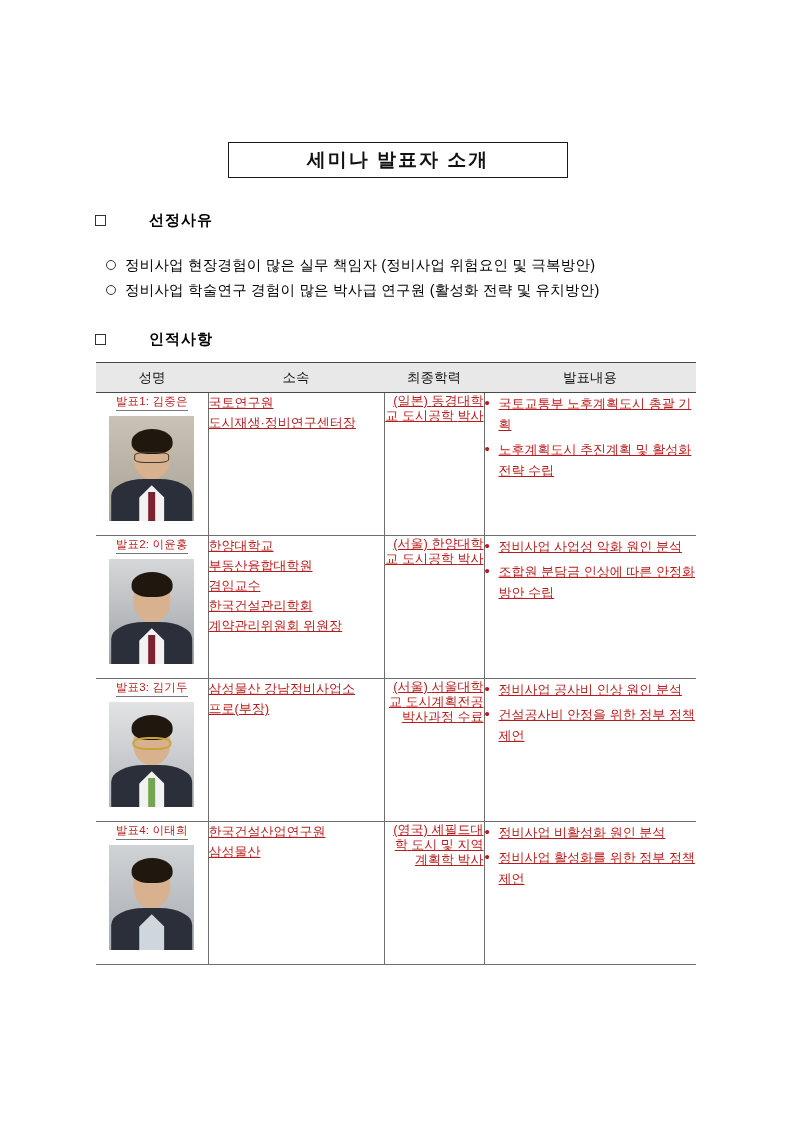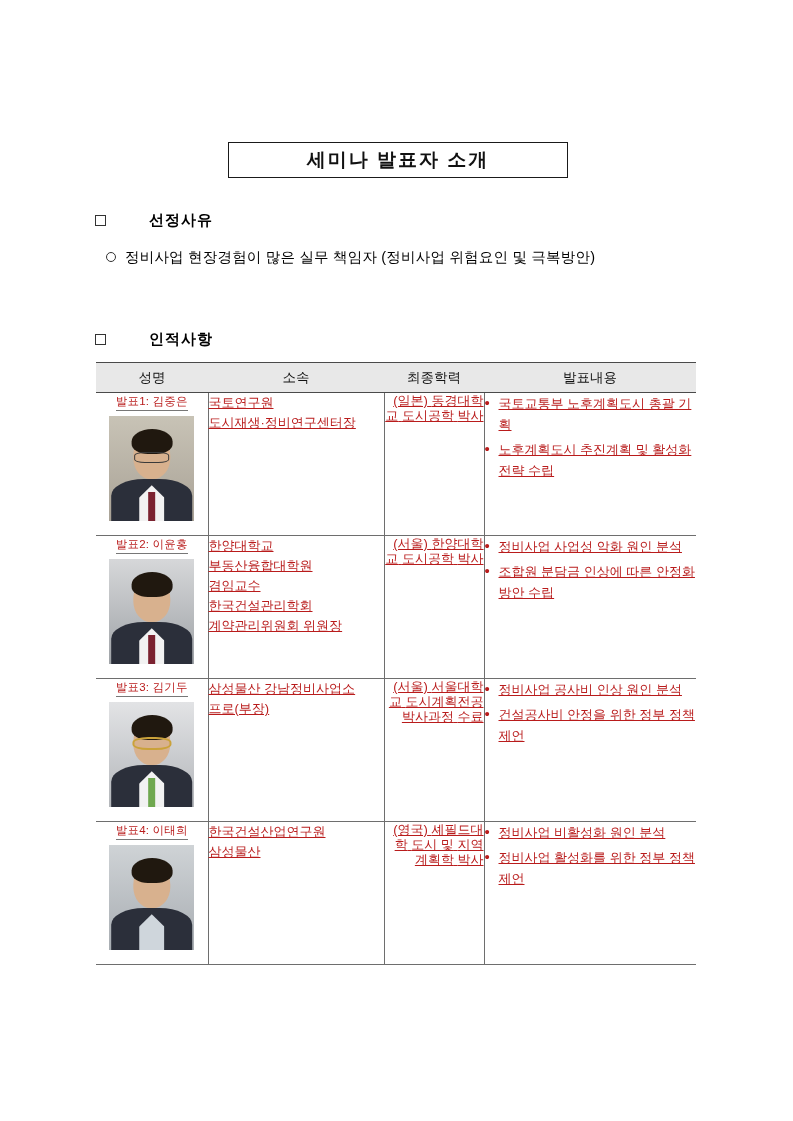--- a/index.html
+++ b/index.html
@@ -63,21 +63,21 @@
     letter-spacing: 1px;
     margin-left: 35px;
   }
   #sec-reason { left: 95px; top: 211px; }
   #sec-profile { left: 95px; top: 330px; }
 
   
   .reason-list {
     position: absolute;
     left: 106px;
-    top: 245px;
+    top: 253px;
     width: 640px;
   }
   .reason-item {
     display: flex;
     align-items: flex-start;
     gap: 9px;
     font-size: 14.5px;
     line-height: 25px;
     letter-spacing: 0.2px;
   }
@@ -277,20 +277,24 @@
 
   <div class="section" id="sec-reason">
     <span class="sq"></span>
     <span class="section-label">선정사유</span>
   </div>
 
   <div class="reason-list">
     <div class="reason-item">
       <span class="circ"></span>
       <span>정비사업 현장경험이 많은 실무 책임자 (정비사업 위험요인 및 극복방안)</span>
+    </div>
+    <div class="reason-item">
+      <span class="circ"></span>
+      <span>정비사업 학술연구 경험이 많은 박사급 연구원 (활성화 전략 및 유치방안)</span>
     </div>
   </div>
 
   <div class="section" id="sec-profile">
     <span class="sq"></span>
     <span class="section-label">인적사항</span>
   </div>
 
   <div class="table-wrap">
     <table class="people">

